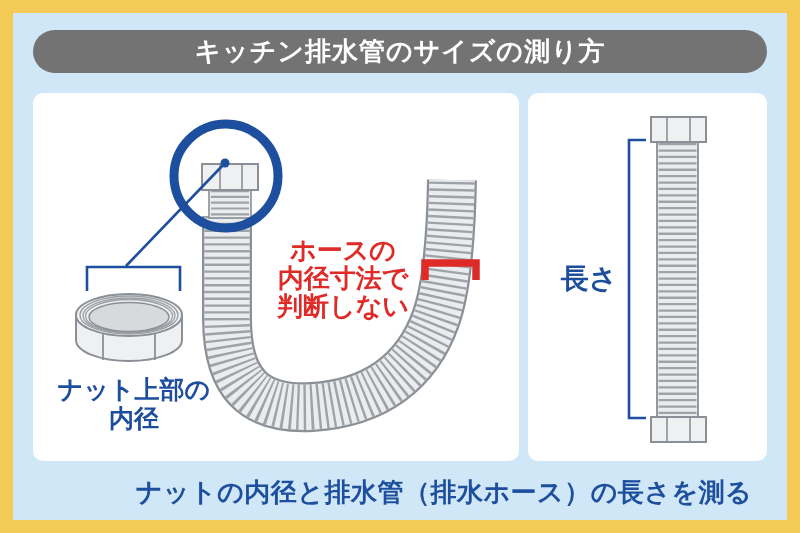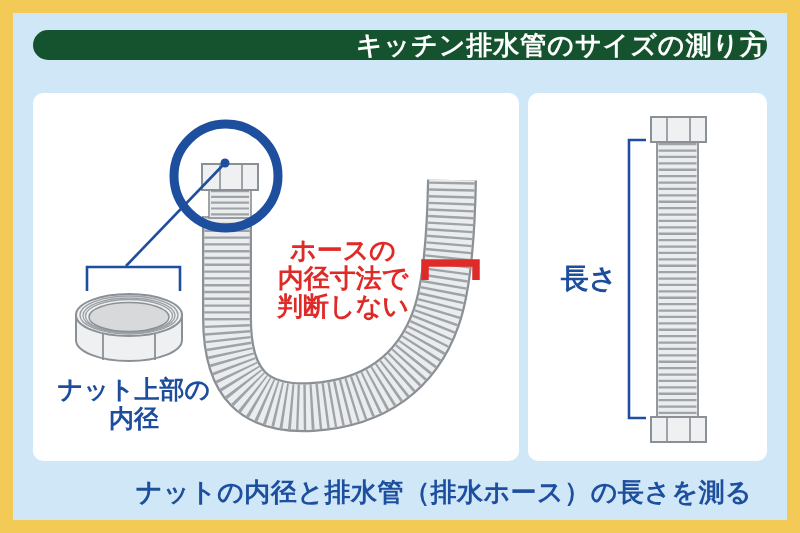--- a/index.html
+++ b/index.html
@@ -6,23 +6,23 @@
   body{
     width:800px;height:533px;position:relative;overflow:hidden;
     background:#F3CA55;
     font-family:"Liberation Sans","DejaVu Sans",sans-serif;
   }
   .inner{
     position:absolute;left:13px;top:13px;right:13px;bottom:13px;
     background:#D0E7F7;
   }
   .header-pill{
-    position:absolute;left:33px;top:30px;width:734px;height:30px;
-    background:#14532d;border-radius:22px;
-    display:flex;align-items:center;justify-content:flex-end;
+    position:absolute;left:33px;top:30px;width:734px;height:43px;
+    background:#737373;border-radius:22px;
+    display:flex;align-items:center;justify-content:center;
   }
   .header-pill span{
     color:#FFFFFF;font-size:26px;font-weight:700;letter-spacing:1px;
   }
   .panel{
     position:absolute;top:93px;height:368px;background:#FFFFFF;border-radius:10px;
   }
   .panel-left{left:33px;width:486px;}
   .panel-right{left:528px;width:239px;}
   .caption{

